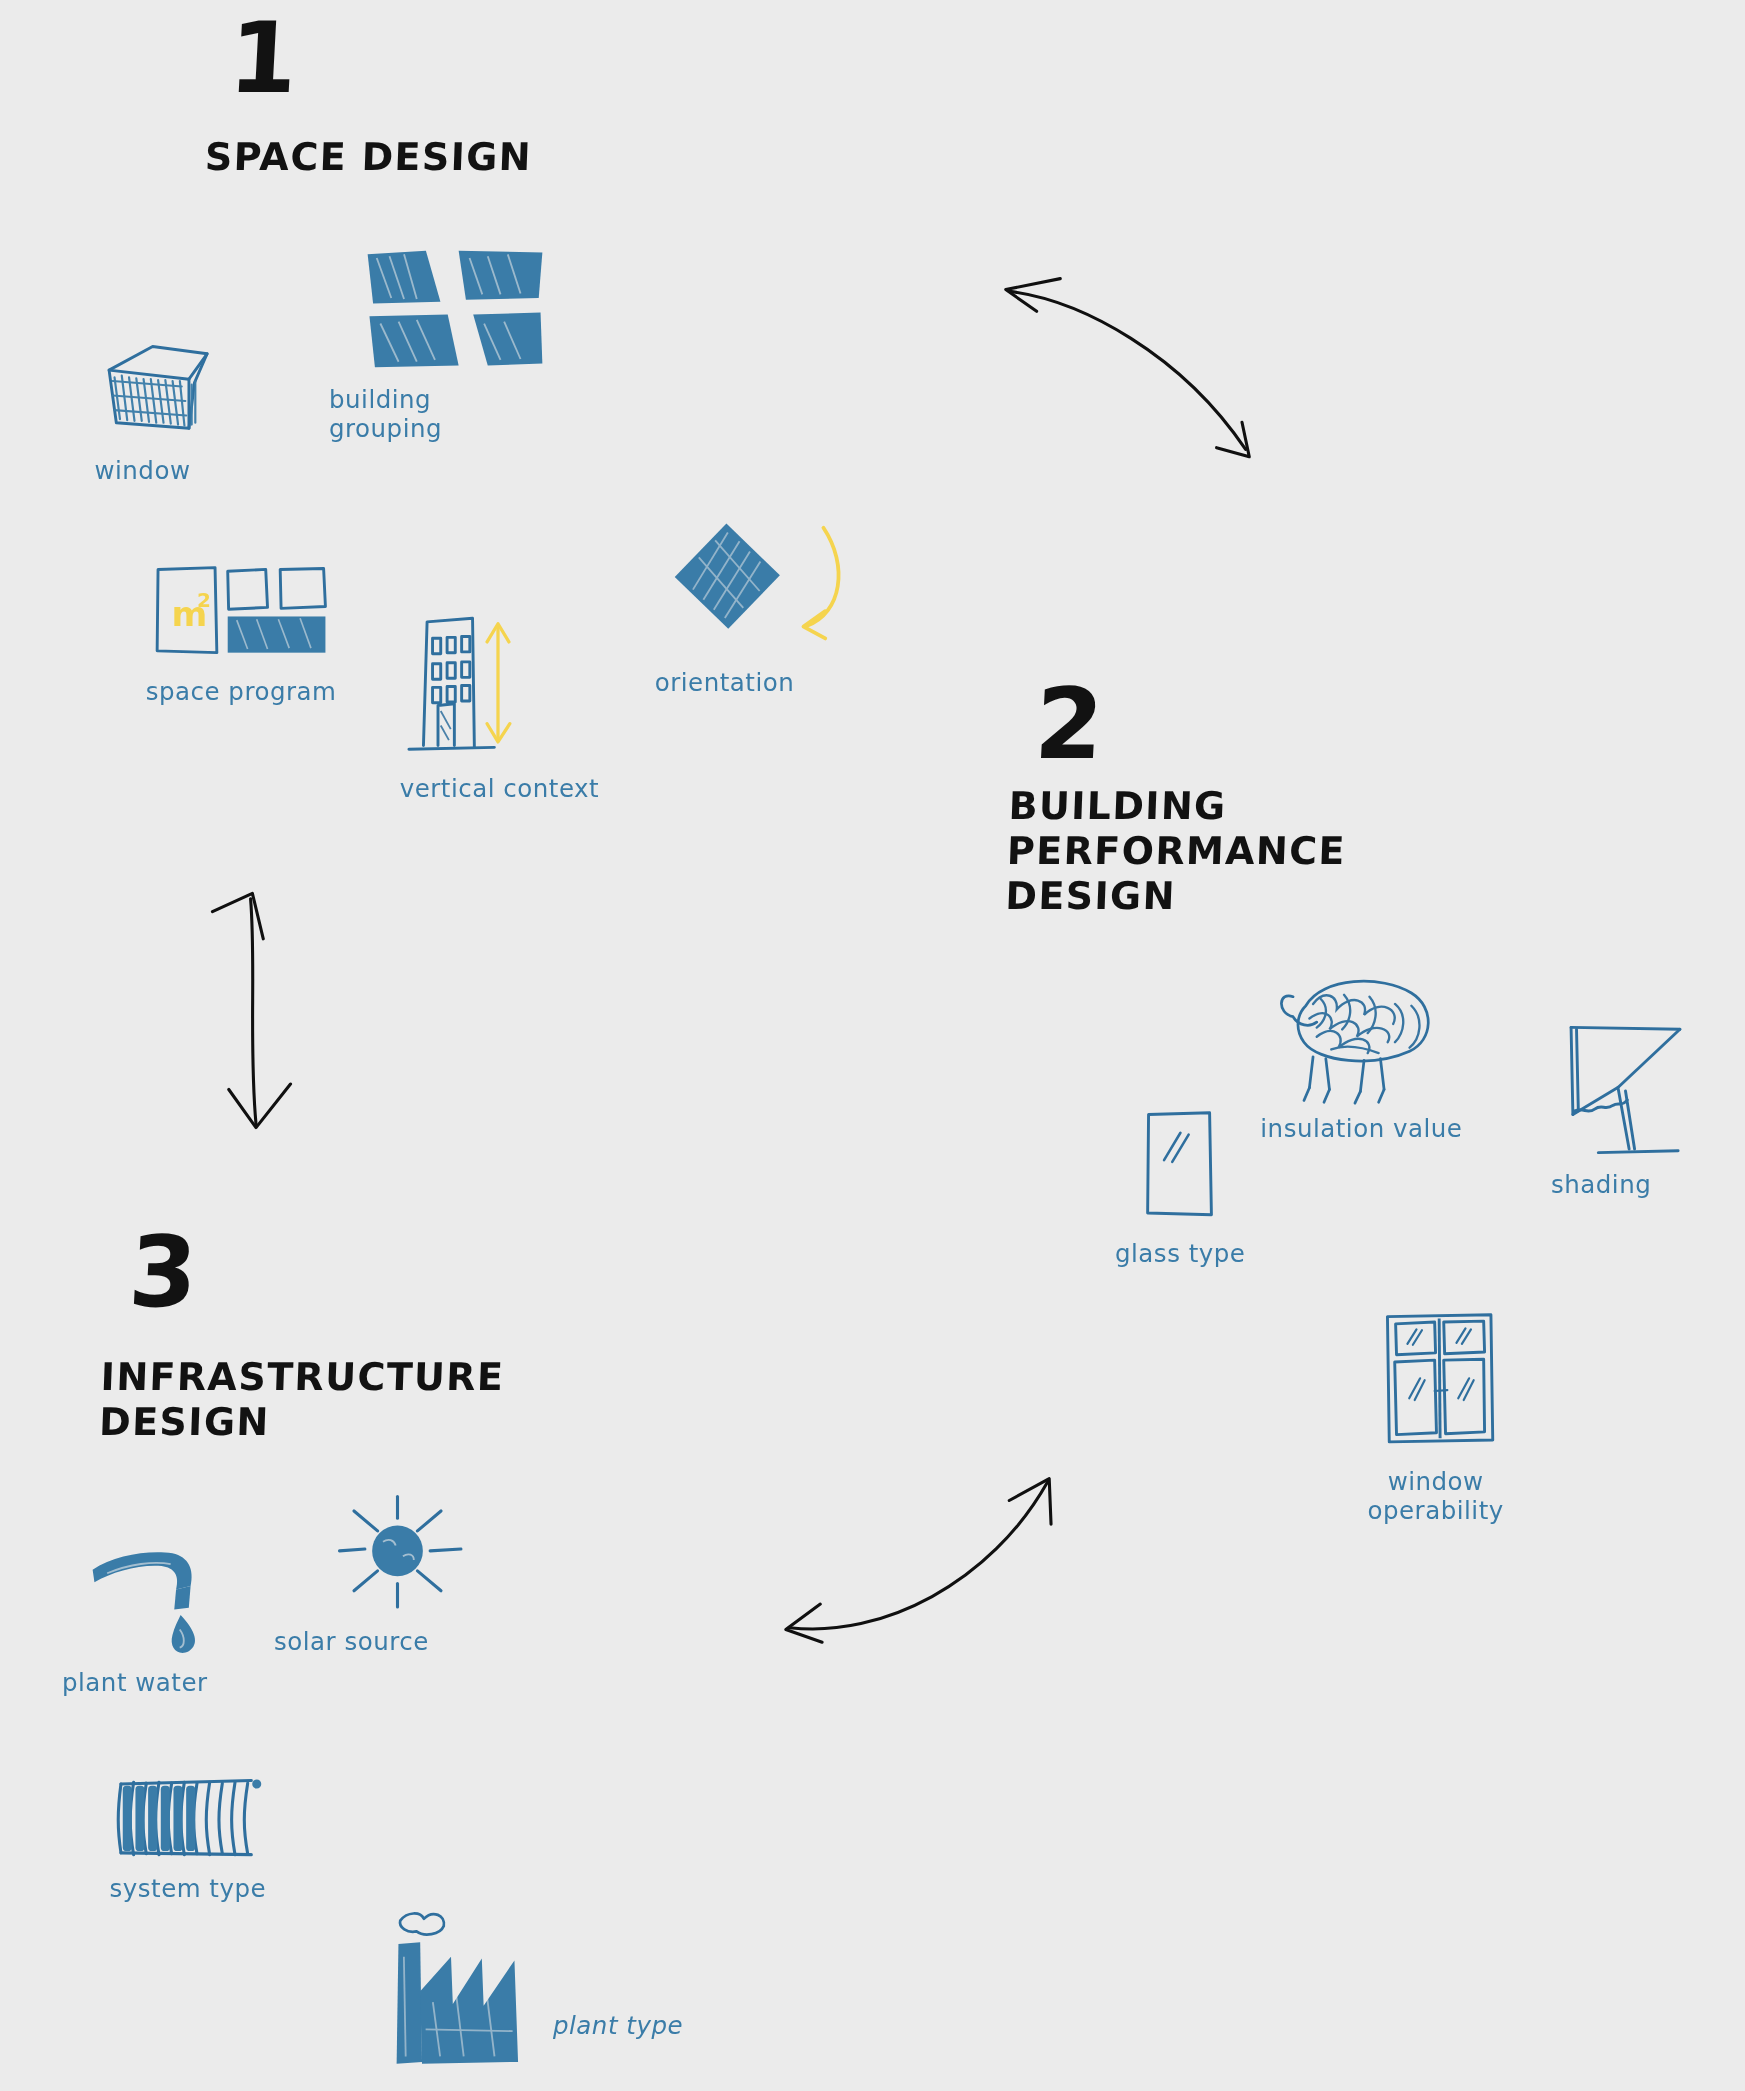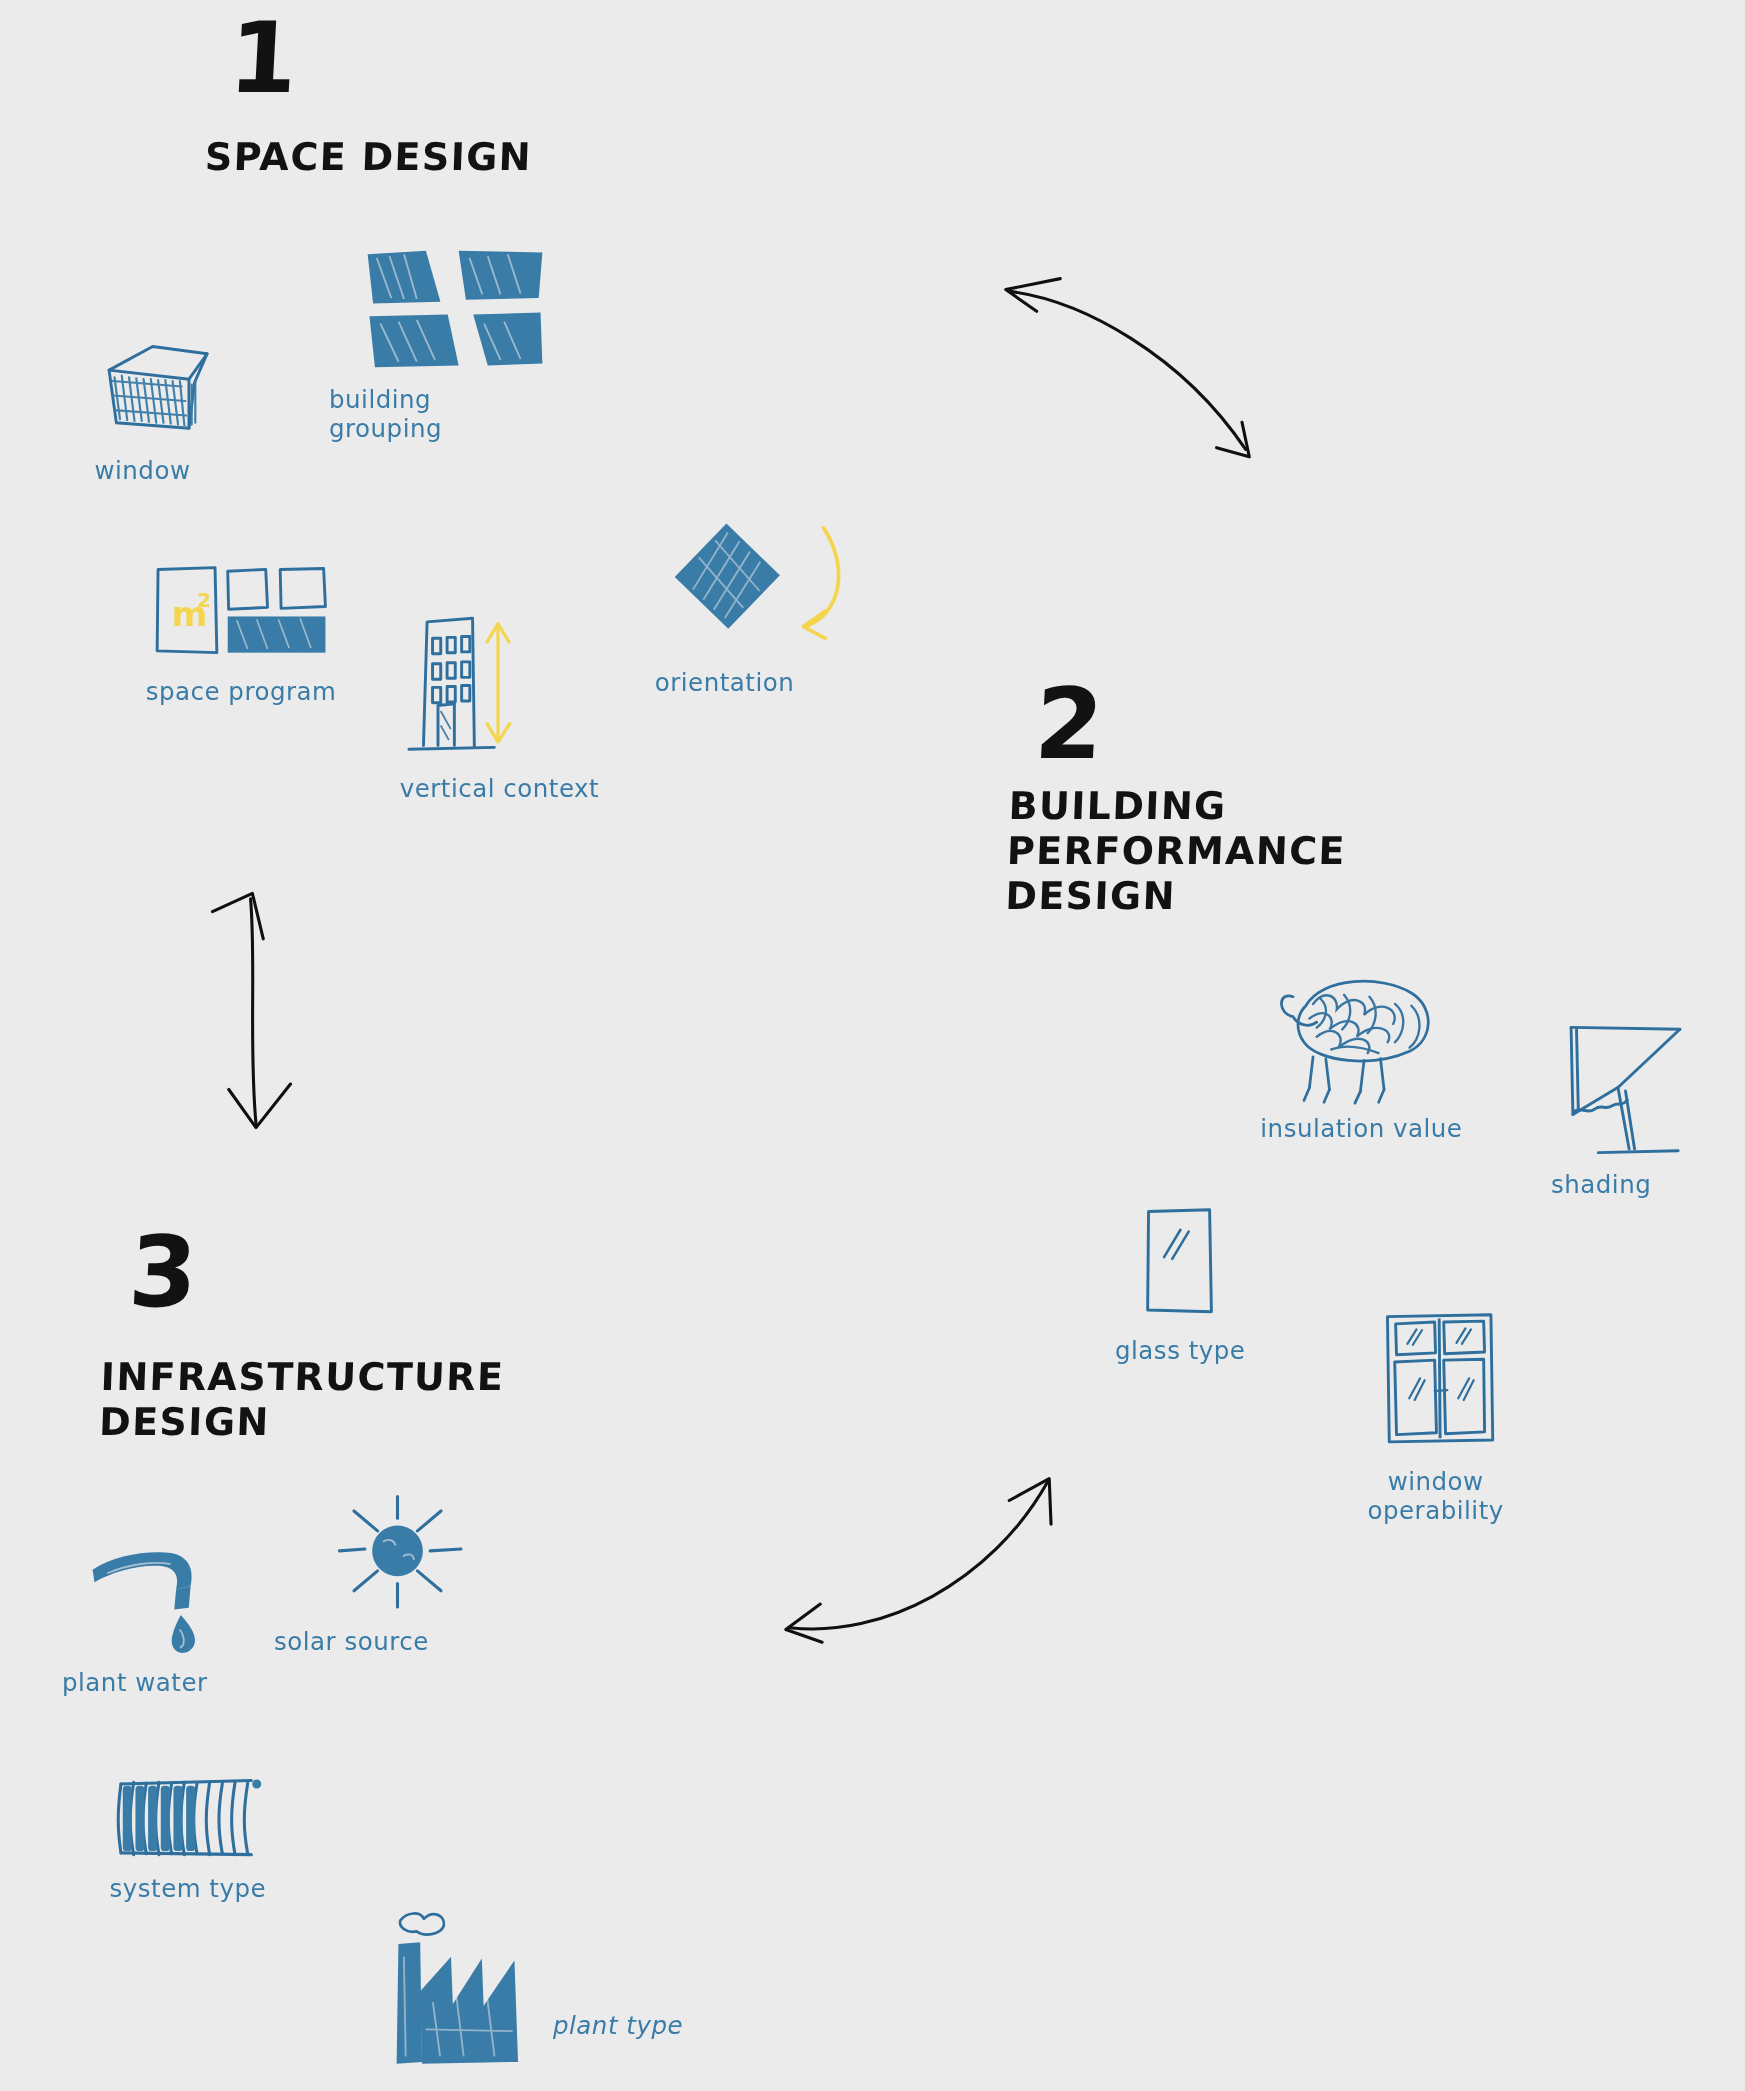--- a/index.html
+++ b/index.html
@@ -265,21 +265,21 @@
           <path d="M14 100 C 24 96, 28 104, 36 98 C 44 92, 48 100, 56 94 C 62 90, 66 96, 72 88"></path>
           <path d="M62 76 L74 142"></path>
           <path d="M70 78 L80 142"></path>
           <path d="M40 146 L128 144"></path>
         </g>
       </svg>
     </span>
     <div class="cap" style="margin-left:-11px;">shading</div>
   </div>
 
-  <div class="abs" style="left:1144px; top:1206px;">
+  <div class="abs" style="left:1144px; top:1109px;">
     <span class="icon">
       <svg width="82" height="114" viewBox="0 0 90 125">
         <g fill="none" stroke="#2f6f9e" stroke-width="3.2" stroke-linejoin="round">
           <path d="M5 6 L72 4 L74 116 L4 114 Z"></path>
         </g>
         <g fill="none" stroke="#2f6f9e" stroke-width="2.8" stroke-linecap="round">
           <path d="M22 56 L40 26"></path>
             <path d="M31 58 L49 28"></path>
         </g>
       </svg>

